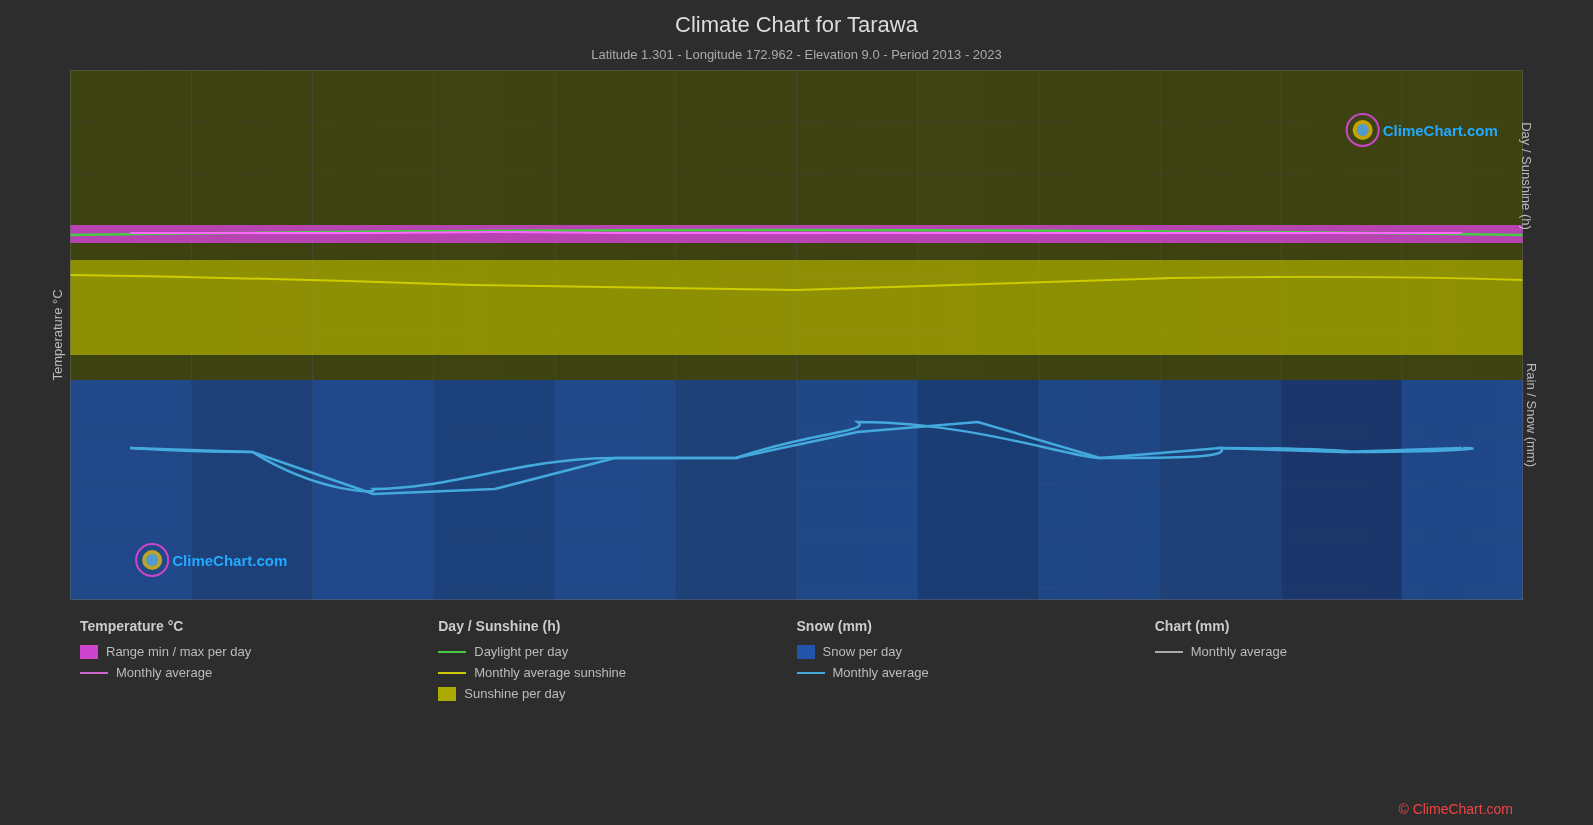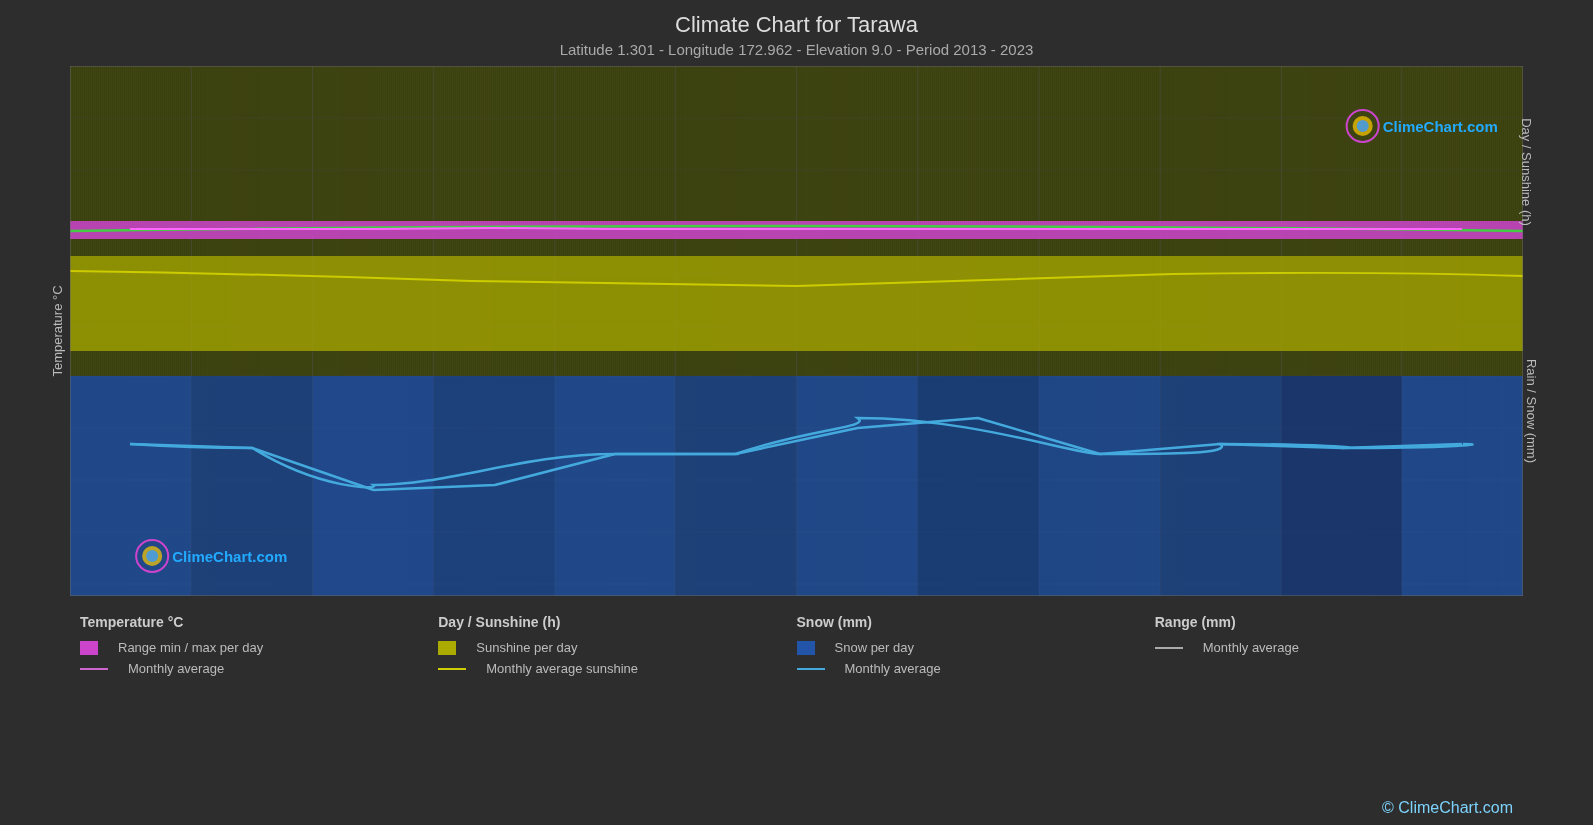--- a/index.html
+++ b/index.html
@@ -20,23 +20,23 @@
     .header {
       text-align: center;
       padding-top: 12px;
     }
     .header h1 {
       font-size: 22px;
       font-weight: normal;
       color: #ddd;
     }
     .header .subtitle {
-      font-size: 15px;
+      font-size: 13px;
       color: #aaa;
-      margin-top: 3px;
+      margin-top: 9px;
     }
     .chart-area {
       position: relative;
       margin: 8px 70px 10px 70px;
       height: 530px;
     }
     
     .axis-label-left {
       position: absolute;
       left: -58px;
@@ -85,42 +85,42 @@
     }
     .legend-title {
       font-size: 14px;
       color: #ccc;
       margin-bottom: 4px;
       font-weight: bold;
     }
     .legend-item {
       display: flex;
       align-items: center;
-      gap: 20px;
+      gap: 8px;
       font-size: 13px;
       color: #bbb;
     }
     .legend-swatch-rect {
       width: 18px;
       height: 14px;
       display: inline-block;
       flex-shrink: 0;
     }
     .legend-swatch-line {
       width: 28px;
       height: 3px;
       display: inline-block;
       flex-shrink: 0;
     }
     .logo-br {
       position: absolute;
       bottom: 8px;
       right: 80px;
-      font-size: 16px;
-      color: #7dd3fc;
+      font-size: 14px;
+      color: #ef4444;
     }
   </style>
 </head>
 <body>
 
 <div class="page-wrapper">
   <div class="header">
     <h1>Climate Chart for Tarawa</h1>
     <div class="subtitle">Latitude 1.301 - Longitude 172.962 - Elevation 9.0 - Period 2013 - 2023</div>
   </div>
@@ -276,43 +276,47 @@
       </div>
       <div class="legend-item">
         <span class="legend-swatch-line" style="background:#cc66cc;height:2px;"></span>
         <span>Monthly average</span>
       </div>
     </div>
 
     <div class="legend-col">
       <div class="legend-title">Day / Sunshine (h)</div>
       <div class="legend-item">
+        <span class="legend-swatch-line" style="background:#44cc44;height:2px;"></span>
+        <span>Daylight per day</span>
+      </div>
+      <div class="legend-item">
+        <span class="legend-swatch-line" style="background:#cccc00;height:2px;"></span>
+        <span>Monthly average sunshine</span>
+      </div>
+      <div class="legend-item">
         <span class="legend-swatch-rect" style="background:#aaaa00;"></span>
         <span>Sunshine per day</span>
       </div>
-      <div class="legend-item">
-        <span class="legend-swatch-line" style="background:#cccc00;height:2px;"></span>
-        <span>Monthly average sunshine</span>
-      </div>
     </div>
 
     <div class="legend-col">
       <div class="legend-title">Snow (mm)</div>
       <div class="legend-item">
         <span class="legend-swatch-rect" style="background:#2255aa;"></span>
         <span>Snow per day</span>
       </div>
       <div class="legend-item">
         <span class="legend-swatch-line" style="background:#44aadd;height:2px;"></span>
         <span>Monthly average</span>
       </div>
     </div>
 
     <div class="legend-col">
-      <div class="legend-title">Range (mm)</div>
+      <div class="legend-title">Chart (mm)</div>
       <div class="legend-item">
         <span class="legend-swatch-line" style="background:#aaaaaa;height:2px;"></span>
         <span>Monthly average</span>
       </div>
     </div>
   </div>
 
   <div class="logo-br">© ClimeChart.com</div>
 </div>
 

